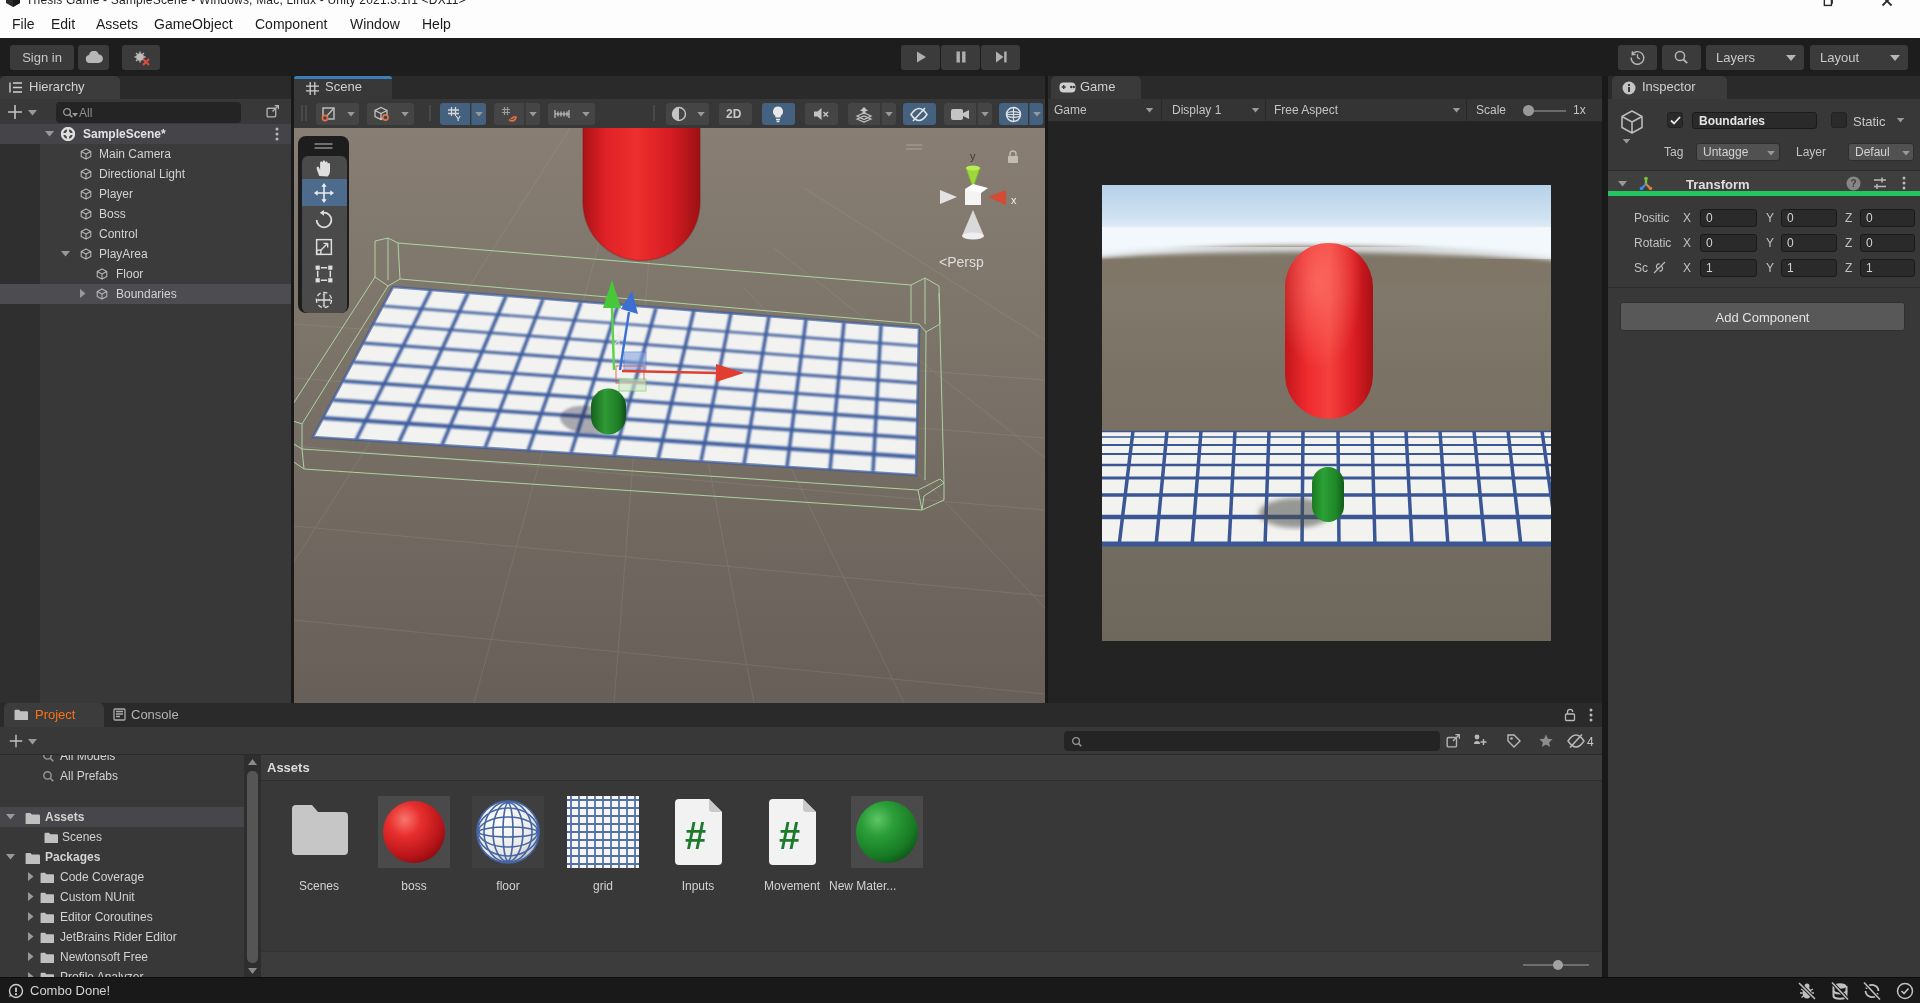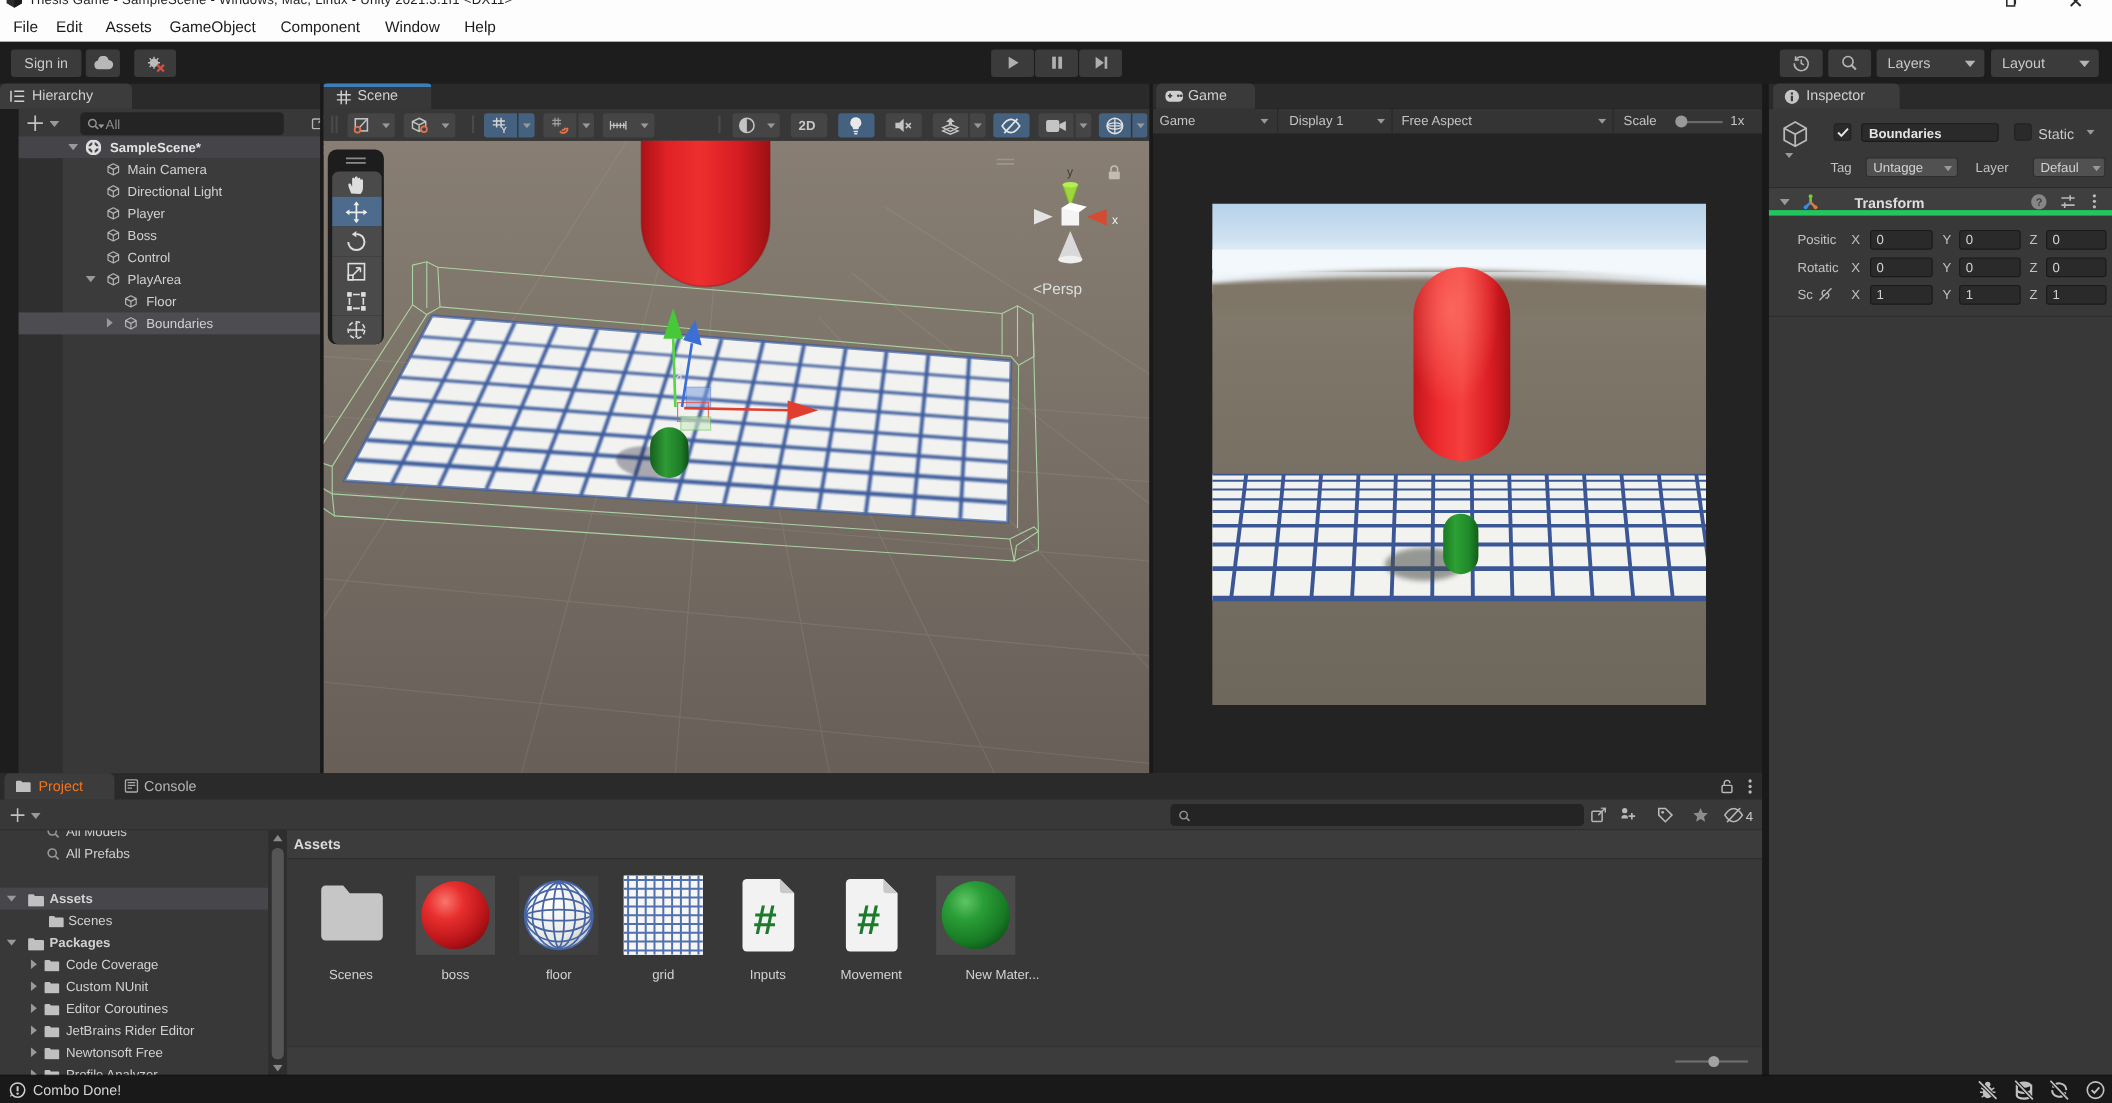--- a/index.html
+++ b/index.html
@@ -14,21 +14,21 @@
 #toolbar { left:0; top:38px; width:1920px; height:38px; background:#1d1d1d; }
 .tbtn { position:absolute; top:7px; height:25px; background:#3b3b3b; border-radius:3px; }
 .tbtn .lbl { color:#c8c8c8; font-size:13px; line-height:25px; text-align:center; display:block; }
 #tabrow { left:0; top:76px; width:1920px; height:23px; background:#2a2a2a; }
 .tab { position:absolute; top:0; height:23px; background:#3c3c3c; border-radius:5px 5px 0 0; }
 .tab .tlbl { position:absolute; color:#d0d0d0; font-size:13px; top:3px; }
 .rtxt { position:absolute; font-size:12px; color:#d2d2d2; white-space:nowrap; }
 .b { font-weight:bold; }
 .field { position:absolute; background:#2a2a2a; border:1px solid #1a1a1a; border-radius:3px; color:#dedede; font-size:12px; }
 .ddbtn { position:absolute; background:#515151; border:1px solid #2e2e2e; border-radius:3px; color:#d8d8d8; font-size:12px; }
-#hierarchy { left:0; top:99px; width:291px; height:604px; background:#383838;margin-left:17px; }
+#hierarchy { left:0; top:99px; width:291px; height:604px; background:#383838; }
 #scenepanel { left:294px; top:99px; width:751px; height:604px; background:#383838; }
 #gamepanel { left:1048px; top:99px; width:554px; height:604px; background:#232323; }
 #inspector { left:1608px; top:99px; width:312px; height:879px; background:#383838; }
 #project { left:0; top:703px; width:1602px; height:275px; background:#383838; }
 .vdiv { background:#191919; }
 svg { display:block; }
 .icon { position:absolute; }
 </style>
 </head>
 <body>
@@ -829,20 +829,23 @@
       </div>
     <span class="rtxt" style="left:158px;top:162px;color:#c2c2c2">Y</span>
     <div class="field" style="left:173px;top:160px;width:56px;height:18px">
         <span class="rtxt" style="left:5px;top:1px">1</span>
       </div>
     <span class="rtxt" style="left:237px;top:162px;color:#c2c2c2">Z</span>
     <div class="field" style="left:252px;top:160px;width:55px;height:18px">
         <span class="rtxt" style="left:5px;top:1px">1</span>
       </div>
     <div class="abs" style="left:0;top:188px;width:312px;height:1px;background:#2c2c2c"></div>
+    <div class="abs" style="left:12px;top:203px;width:285px;height:29px;background:#585858;border:1px solid #303030;border-radius:3px">
+      <span class="rtxt" style="left:0;top:7px;width:283px;text-align:center;font-size:13px;color:#e2e2e2;position:absolute">Add Component</span>
+    </div>
   </div>
 
   <div class="abs" id="project">
     <div class="abs" style="left:0;top:0;width:1602px;height:24px;background:#2a2a2a">
       <div class="abs" style="left:4px;top:0;width:100px;height:24px;background:#3c3c3c;border-radius:5px 5px 0 0">
         <svg class="icon" style="left:10px;top:5px" width="14" height="12" viewBox="0 0 13 11">
             <use href="#folderic"></use>
           </svg>
         <span class="rtxt" style="left:31px;top:4px;font-size:13px;color:#f97316">Project</span>
       </div>
@@ -1063,21 +1066,21 @@
               <radialGradient id="grnsp" cx="0.35" cy="0.3" r="0.75">
                 <stop offset="0" stop-color="#5fc466"></stop>
                 <stop offset="0.35" stop-color="#2b9e38"></stop>
                 <stop offset="0.8" stop-color="#177a24"></stop>
                 <stop offset="1" stop-color="#10591a"></stop>
               </radialGradient>
             </defs>
           <circle cx="34" cy="34" r="31" fill="url(#grnsp)"></circle>
         </svg>
       </div>
-      <span class="rtxt" style="left:568px;top:124px;width:116px;text-align:right;position:absolute">New Mater...</span>
+      <span class="rtxt" style="left:568px;top:124px;width:116px;text-align:left;position:absolute">New Mater...</span>
 
       <div class="abs" style="left:0;top:196px;width:1341px;height:27px;background:#3c3c3c;border-top:1px solid #333">
         <div class="abs" style="left:1262px;top:12px;width:66px;height:2px;background:#6e6e6e"></div>
         <div class="abs" style="left:1292px;top:8px;width:10px;height:10px;border-radius:5px;background:#a2a2a2"></div>
       </div>
     </div>
   </div>
 
   <div class="abs" id="statusbar" style="left:0;top:978px;width:1920px;height:25px;background:#191919">
     <svg class="icon" style="left:8px;top:5px" width="16" height="16" viewBox="0 0 16 16">

